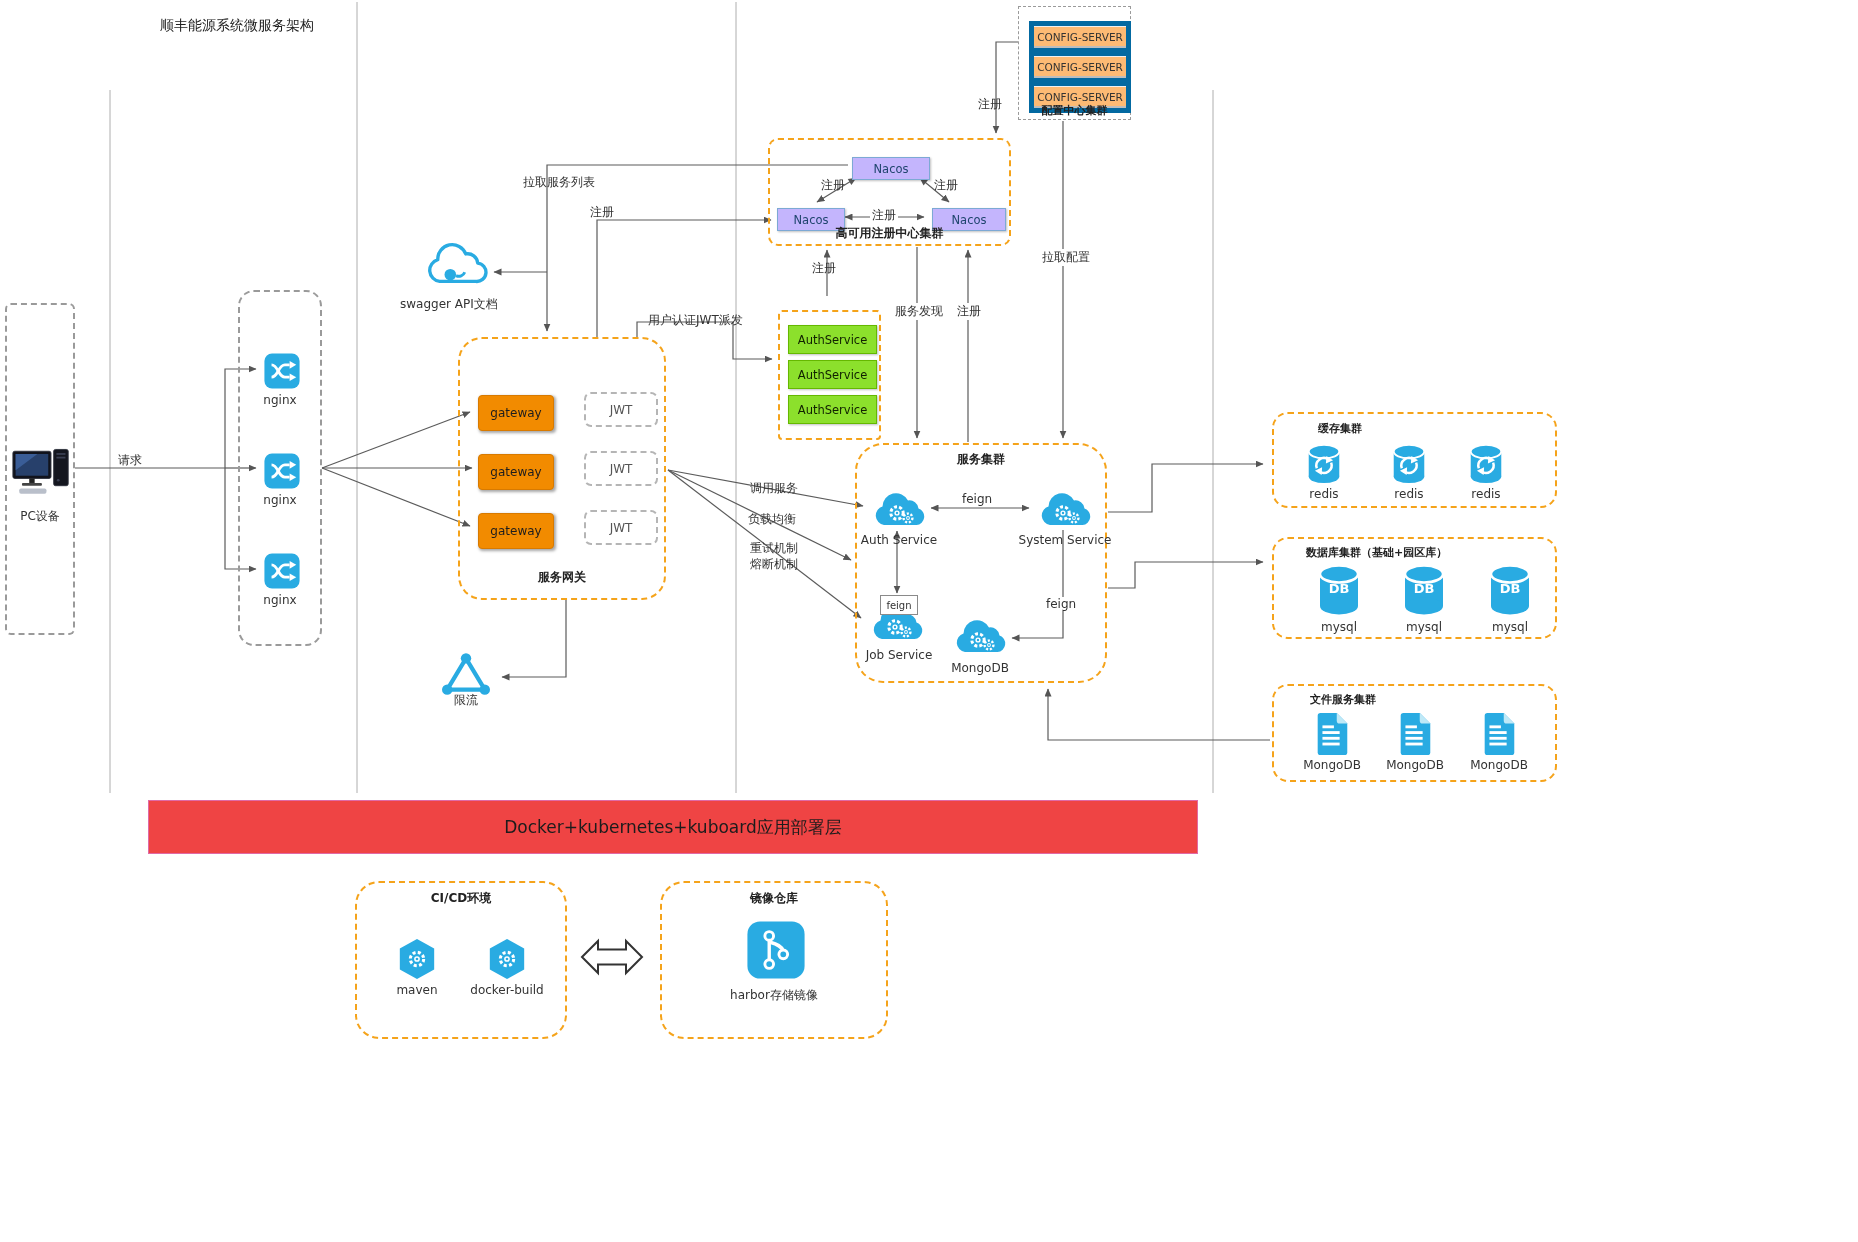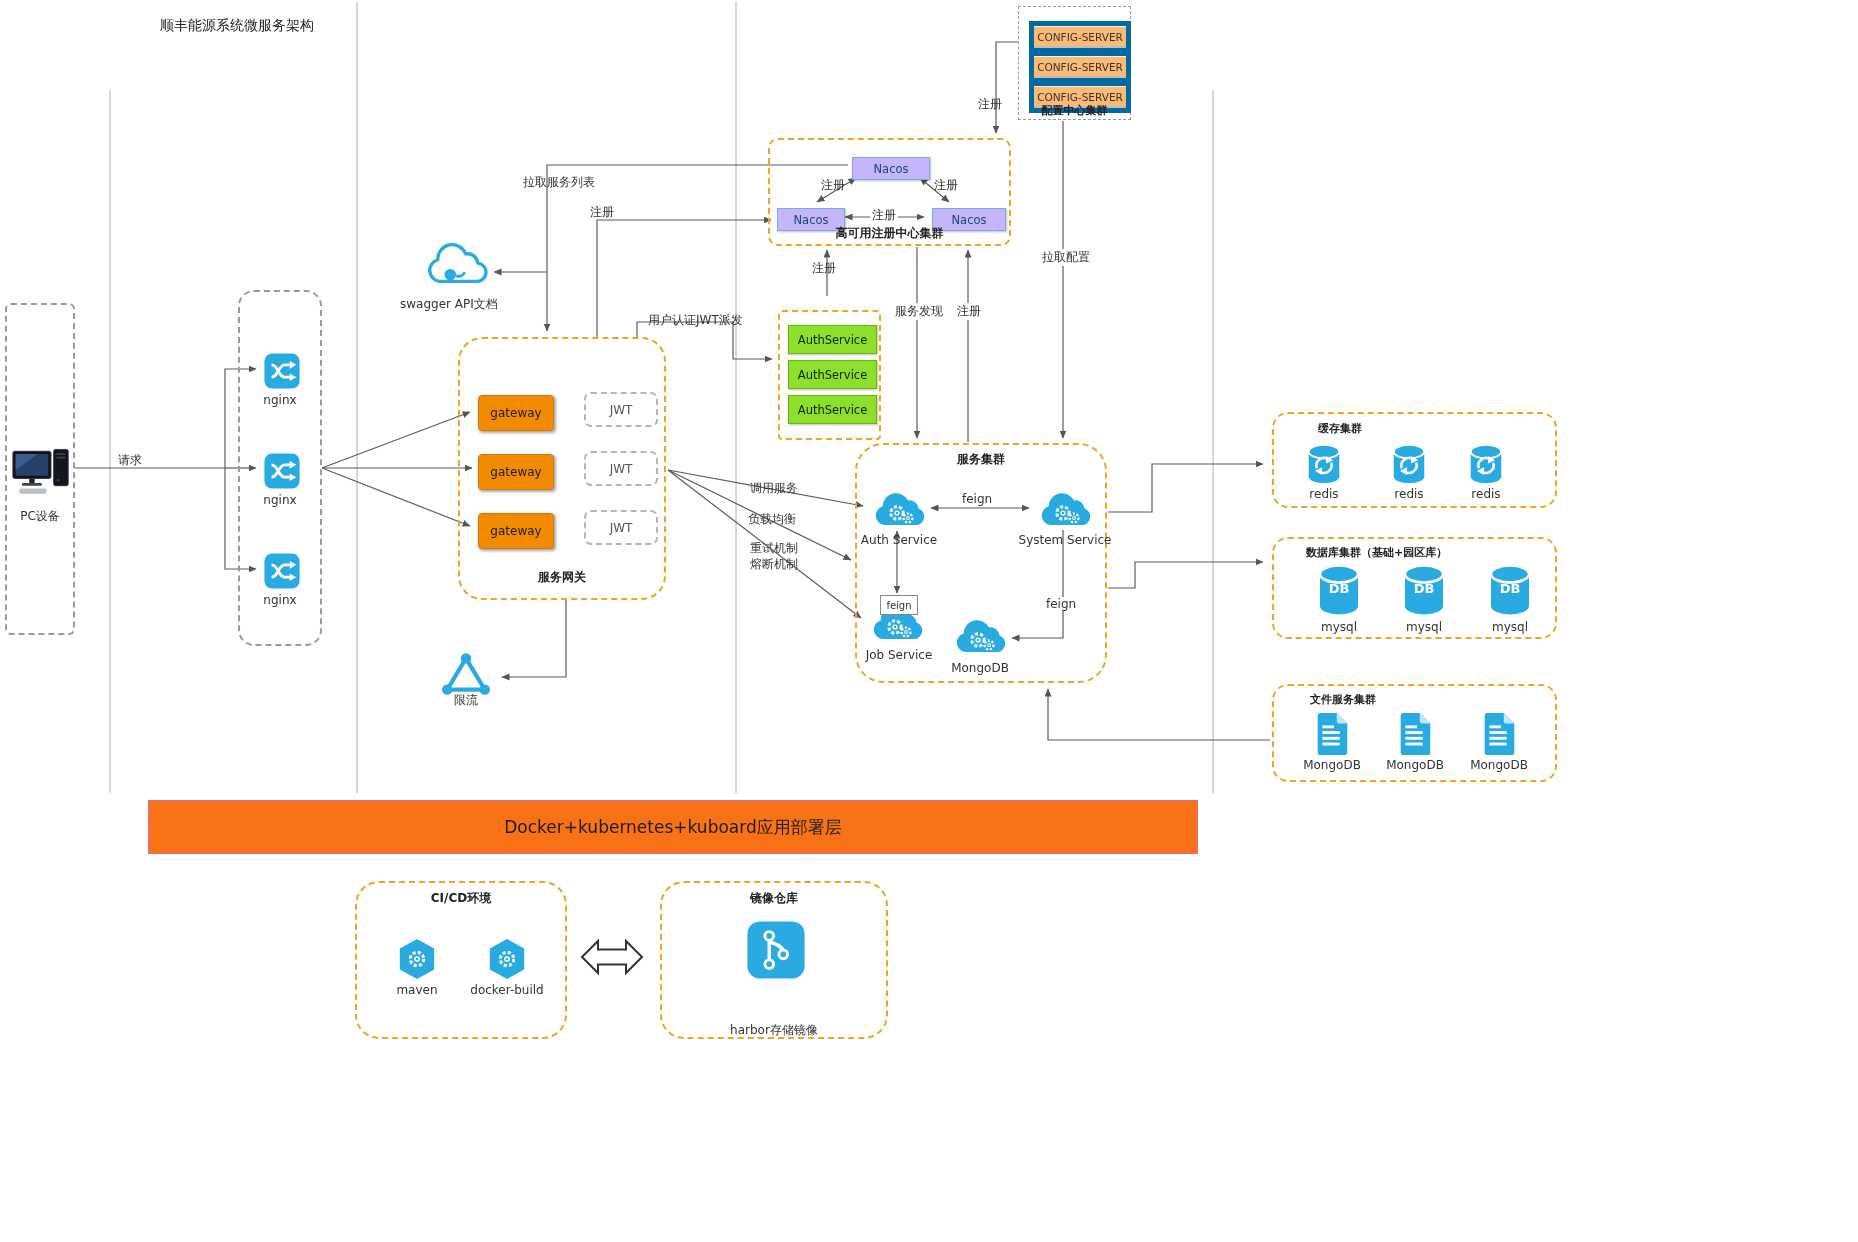--- a/index.html
+++ b/index.html
@@ -18,21 +18,21 @@
            font-size:12px;box-shadow:1.5px 1.5px 3px rgba(0,0,0,.35);}
   .jwt-node{background:#fff;border:2px dashed #b5b5b5;border-radius:7px;color:#555;font-size:12px;}
   .nacos-node{background:#c4b5fd;border:1px solid #7da9d4;color:#20456e;font-size:11.5px;
               box-shadow:1px 1px 2px rgba(0,0,0,.25);}
   .cfg-node{background:#fdba74;border:5px solid #0369a1;color:#333;font-size:10.5px;
             box-shadow:inset 0 1px 0 #f0f0f0,inset 0 -2px 0 #bdbdbd;}
   .green-node{background:#8ce02c;border:1px solid #65b800;color:#102000;font-size:11.5px;
               box-shadow:1px 1px 2px rgba(0,0,0,.25);}
   .icon-lbl{font-size:12px;color:#333;text-align:center;white-space:nowrap;}
   .feign-box{border:1px solid #8a8a8a;background:#fff;font-size:10px;color:#333;z-index:3;}
-  .deploy-bar{background:#f97316;border:1px solid #e06aa6;color:#1c1c1c;font-size:17px;z-index:2;}
+  .deploy-bar{background:#ef4444;border:1px solid #e06aa6;color:#1c1c1c;font-size:17px;z-index:2;}
   .db-overlay{position:absolute;color:#fff;font-weight:bold;font-size:13px;z-index:3;
               width:100%;text-align:center;pointer-events:none;}
 </style>
 </head>
 <body>
 
 <div class="canvas">
 
   <svg class="layer" width="1858" height="1242">
     <defs>
@@ -325,21 +325,21 @@
         <use href="#i-hex"></use>
       </svg>
     <div class="abs icon-lbl" style="left:105px;top:100px;width:90px;">docker-build</div>
   </div>
 
   <div class="box dash-orange" style="left:660px;top:881px;width:228px;height:158px;border-radius:24px;">
     <div class="abs cluster-title" style="left:0;top:7px;width:100%;text-align:center;">镜像仓库</div>
     <svg class="abs" style="left:83px;top:36px;" width="62" height="62">
         <use href="#i-git"></use>
       </svg>
-    <div class="abs icon-lbl" style="left:0;top:104px;width:100%;margin-top:35px;">harbor存储镜像</div>
+    <div class="abs icon-lbl" style="left:0;top:104px;width:100%;">harbor存储镜像</div>
   </div>
 
   <div class="lbl" style="left:523px;top:174px;">拉取服务列表</div>
   <div class="lbl" style="left:590px;top:204px;">注册</div>
   <div class="lbl" style="left:648px;top:312px;">用户认证JWT派发</div>
   <div class="lbl" style="left:812px;top:260px;">注册</div>
   <div class="lbl" style="left:821px;top:177px;">注册</div>
   <div class="lbl" style="left:934px;top:177px;">注册</div>
   <div class="lbl bgw" style="left:870px;top:207px;">注册</div>
   <div class="lbl" style="left:978px;top:96px;">注册</div>

